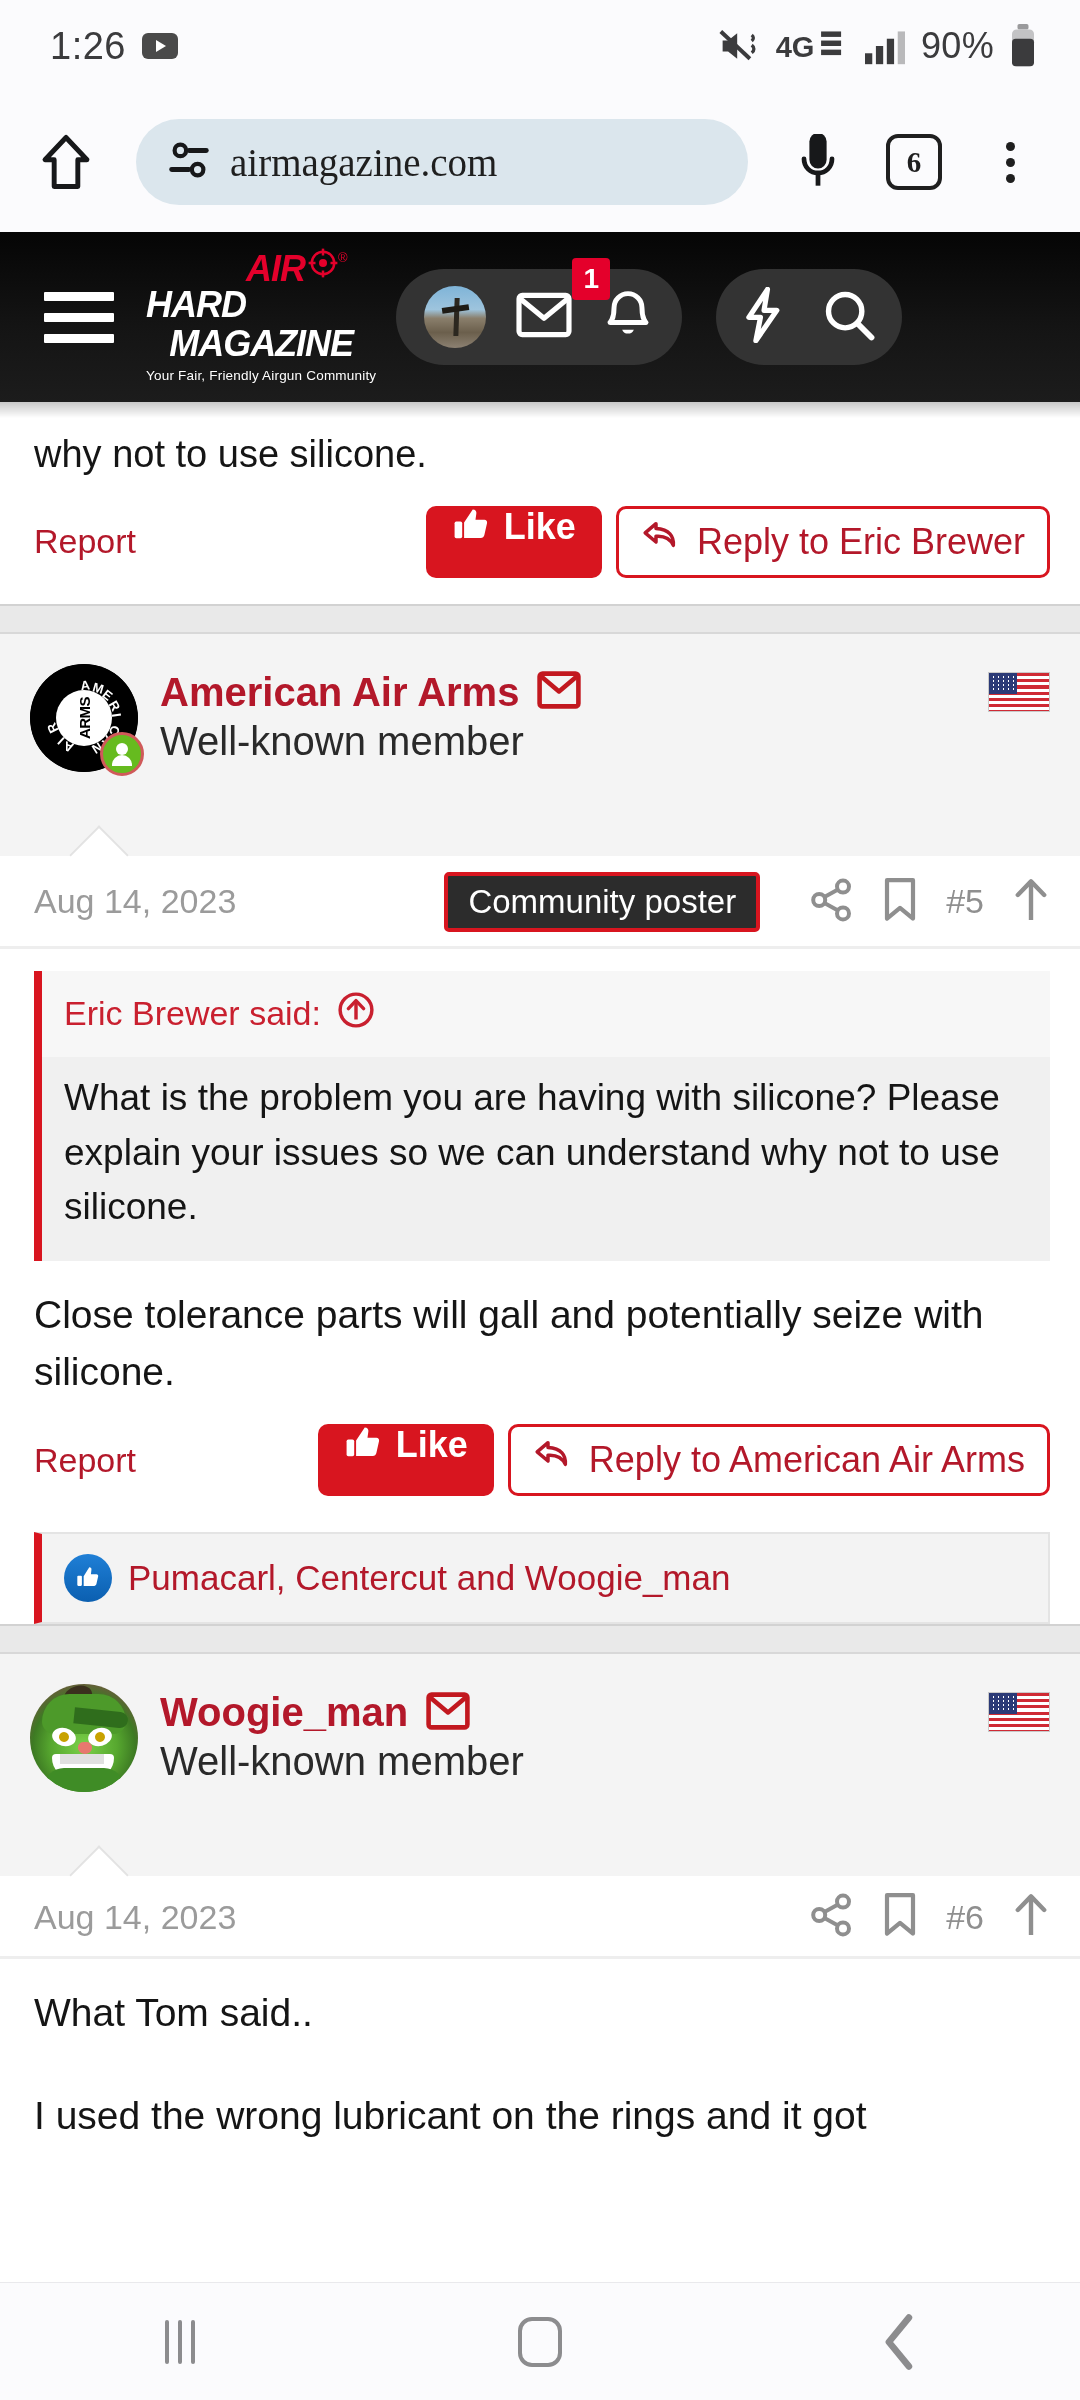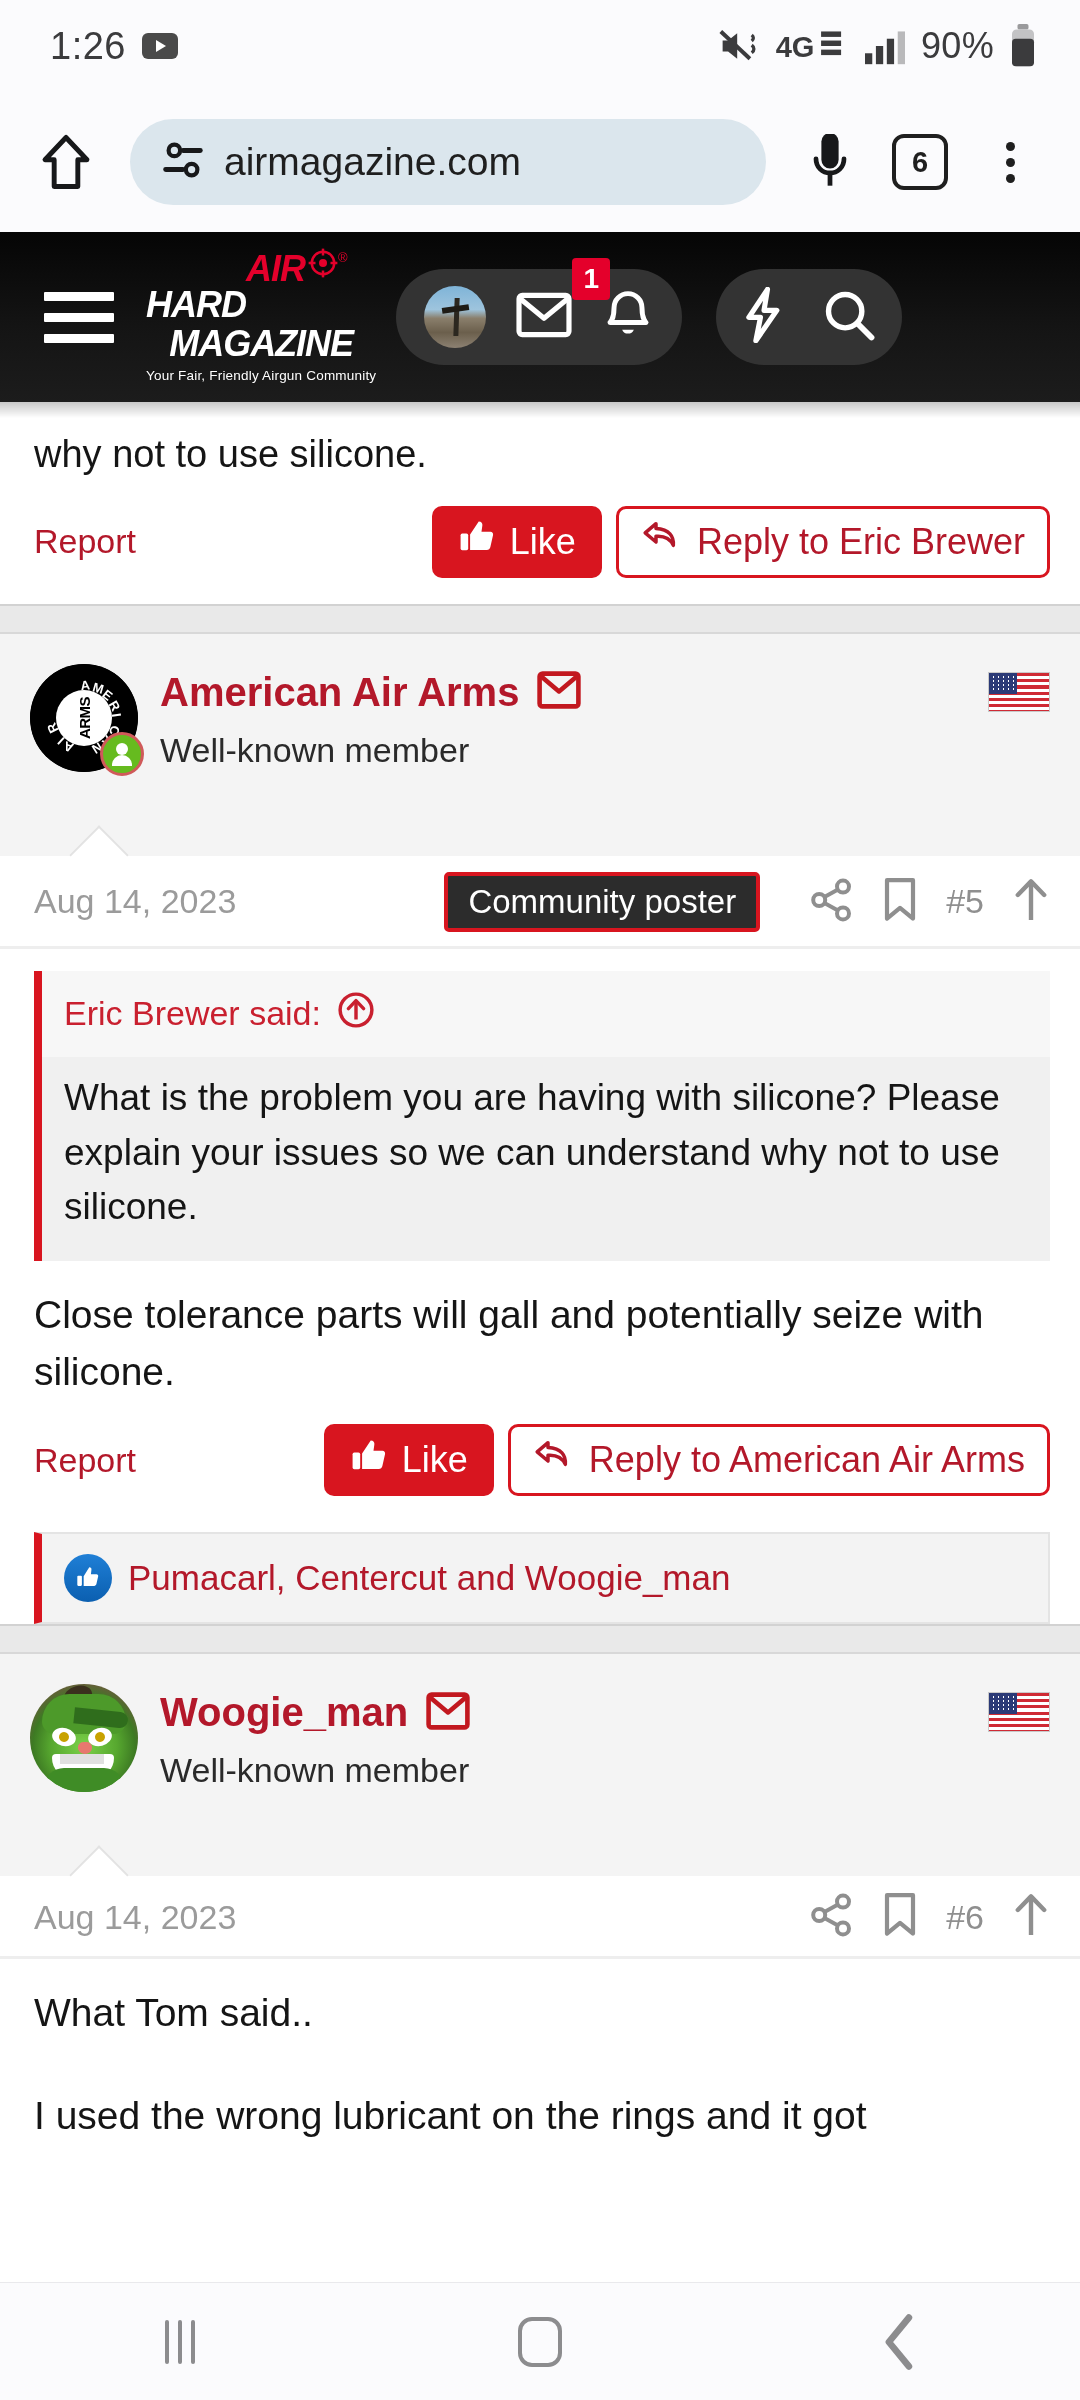--- a/index.html
+++ b/index.html
@@ -28,21 +28,21 @@
     border-top: 6px solid transparent; border-bottom: 6px solid transparent;
     margin-left: 2px;
   }
   .sb-right { display: flex; align-items: center; gap: 14px; }
   .sb-right svg { display: block; }
   .sb-battery-text { font-size: 36px; color: #3b3b3d; letter-spacing: .3px; }
 
   
   .browserbar {
     height: 140px; flex: 0 0 140px; background: #fbfbfd;
-    display: flex; align-items: center; padding: 0 32px 0 28px; gap: 14px;
+    display: flex; align-items: center; padding: 0 32px 0 28px; gap: 20px; font-family: Liberation Serif, serif;
   }
   .bb-icon-btn {
     width: 76px; height: 76px; display: flex; align-items: center; justify-content: center;
     flex: 0 0 auto;
   }
   .omnibox {
     flex: 1 1 auto; height: 86px; background: #dbe6ed; border-radius: 44px;
     display: flex; align-items: center; gap: 18px; padding: 0 30px;
     margin: 0 12px; overflow: hidden;
   }
@@ -105,22 +105,22 @@
   .post { background: #fff; }
   .post-tail-text { font-size: 38px; color: #151515; padding: 10px 34px 0 34px; line-height: 1.42; }
 
   .actions {
     display: flex; align-items: center; padding: 24px 30px 26px 34px; gap: 14px;
   }
   .report-link { font-size: 34px; color: #b3182a; flex: 0 0 auto; }
   .actions-right { margin-left: auto; display: flex; align-items: center; gap: 14px; }
   .btn-like {
     background: #d8151f; color: #fff; border-radius: 10px;
-    height: 72px; display: flex; align-items: center; gap: 14px; padding: 0 26px;
-    font-size: 36px; flex: 0 0 auto;
+    height: 72px; display: flex; gap: 14px; padding: 0 26px;
+    font-size: 36px; flex: 0 0 auto; font-weight: bold;
   }
   .btn-reply {
     background: #fff; color: #b3182a; border: 3px solid #d8151f; border-radius: 10px;
     height: 72px; display: flex; align-items: center; gap: 16px; padding: 0 22px;
     font-size: 36px; flex: 0 0 auto; white-space: nowrap;
   }
 
   .section-gap { height: 30px; background: #e9e9e9; border-top: 2px solid #d2d2d2; border-bottom: 2px solid #d8d8d8; }
 
   .poster-head {
@@ -164,21 +164,21 @@
   .wm-eyeR { left: 58px; transform: rotate(-14deg); }
   .wm-eyeL::after, .wm-eyeR::after { content:""; position:absolute; left:7px; top:4px; width:10px; height:10px; border-radius:50%; background:#c8a200; }
   .wm-nose { position: absolute; left: 48px; top: 58px; width: 14px; height: 12px; background: #e7786f; border-radius: 50% 50% 60% 60%; }
   .wm-mouth { position: absolute; left: 22px; top: 70px; width: 62px; height: 24px; background: #fff; border-radius: 6px 6px 30px 30px; }
   .wm-tooth { position: absolute; left: 30px; top: 70px; width: 44px; height: 10px; background: #e0e0e0; }
   .wm-body { position: absolute; left: 14px; bottom: 0; width: 80px; height: 24px; background: #3f8c26; border-radius: 20px 20px 0 0; }
 
   .poster-info { flex: 1 1 auto; padding-top: 6px; }
   .poster-name-row { display: flex; align-items: center; gap: 18px; }
   .poster-name { font-size: 40px; font-weight: bold; color: #b3182a; }
-  .poster-title { font-size: 34px; color: #2a2a2a; margin-top: 16px; }
+  .poster-title { font-size: 40px; color: #2a2a2a; margin-top: 4px; }
   .flag {
     width: 62px; height: 40px; flex: 0 0 auto; align-self: flex-start; margin-top: 8px;
     border: 1px solid #c9c9c9; position: relative; overflow: hidden;
     background: repeating-linear-gradient(#cf2a34 0, #cf2a34 3.1px, #ffffff 3.1px, #ffffff 6.2px);
   }
   .flag .canton { position: absolute; left: 0; top: 0; width: 28px; height: 21px; background: #2b3a77; }
   .flag .canton::after {
     content: ""; position: absolute; inset: 2px;
     background-image: radial-gradient(#fff 0.9px, transparent 1px);
     background-size: 5px 4px;

